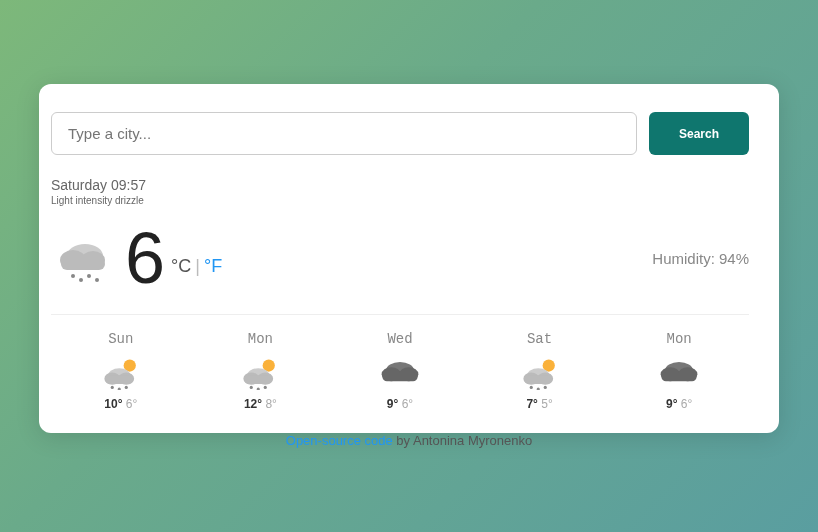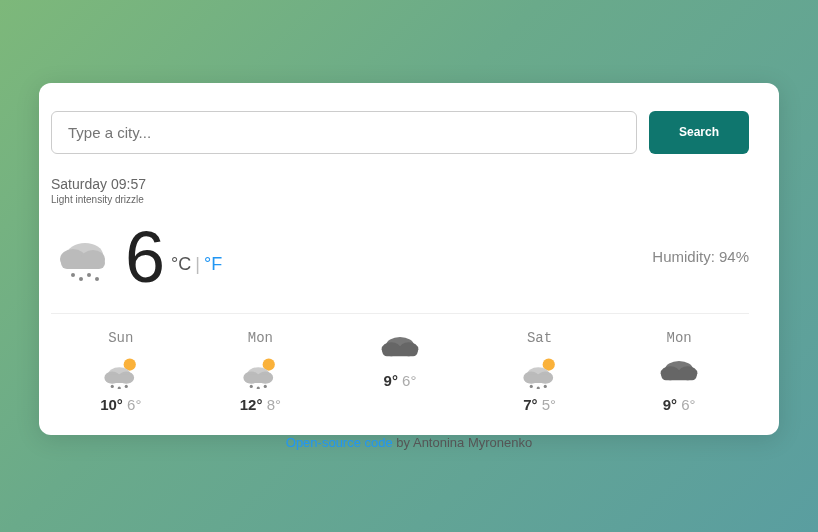--- a/index.html
+++ b/index.html
@@ -145,21 +145,21 @@
     }
 
     .forecast-icon {
       width: 42px;
       height: 36px;
       margin: 0 auto 6px auto;
       display: block;
     }
 
     .forecast-temps {
-      font-size: 15px;
+      font-size: 12px;
     }
 
     .forecast-high {
       color: #333;
       font-weight: 600;
     }
 
     .forecast-low {
       color: #aaa;
     }
@@ -256,20 +256,21 @@
         <circle cx="14" cy="37" r="1.8" fill="#888"></circle>
         <circle cx="22" cy="39" r="1.8" fill="#888"></circle>
         <circle cx="30" cy="37" r="1.8" fill="#888"></circle>
       </svg></div>
       <div class="forecast-temps">
         <span class="forecast-high">12°</span>
         <span class="forecast-low"> 8°</span>
       </div>
     </div>
       <div class="forecast-day">
+      <div class="forecast-day-label">Wed</div>
       <div class="forecast-icon"><svg viewBox="0 0 48 36" xmlns="http://www.w3.org/2000/svg">
         <ellipse cx="24" cy="18" rx="16" ry="10" fill="#777"></ellipse>
         <ellipse cx="14" cy="22" rx="11" ry="8" fill="#666"></ellipse>
         <ellipse cx="34" cy="22" rx="11" ry="8" fill="#666"></ellipse>
         <rect x="4" y="20" width="40" height="10" rx="5" fill="#666"></rect>
       </svg></div>
       <div class="forecast-temps">
         <span class="forecast-high">9°</span>
         <span class="forecast-low"> 6°</span>
       </div>

